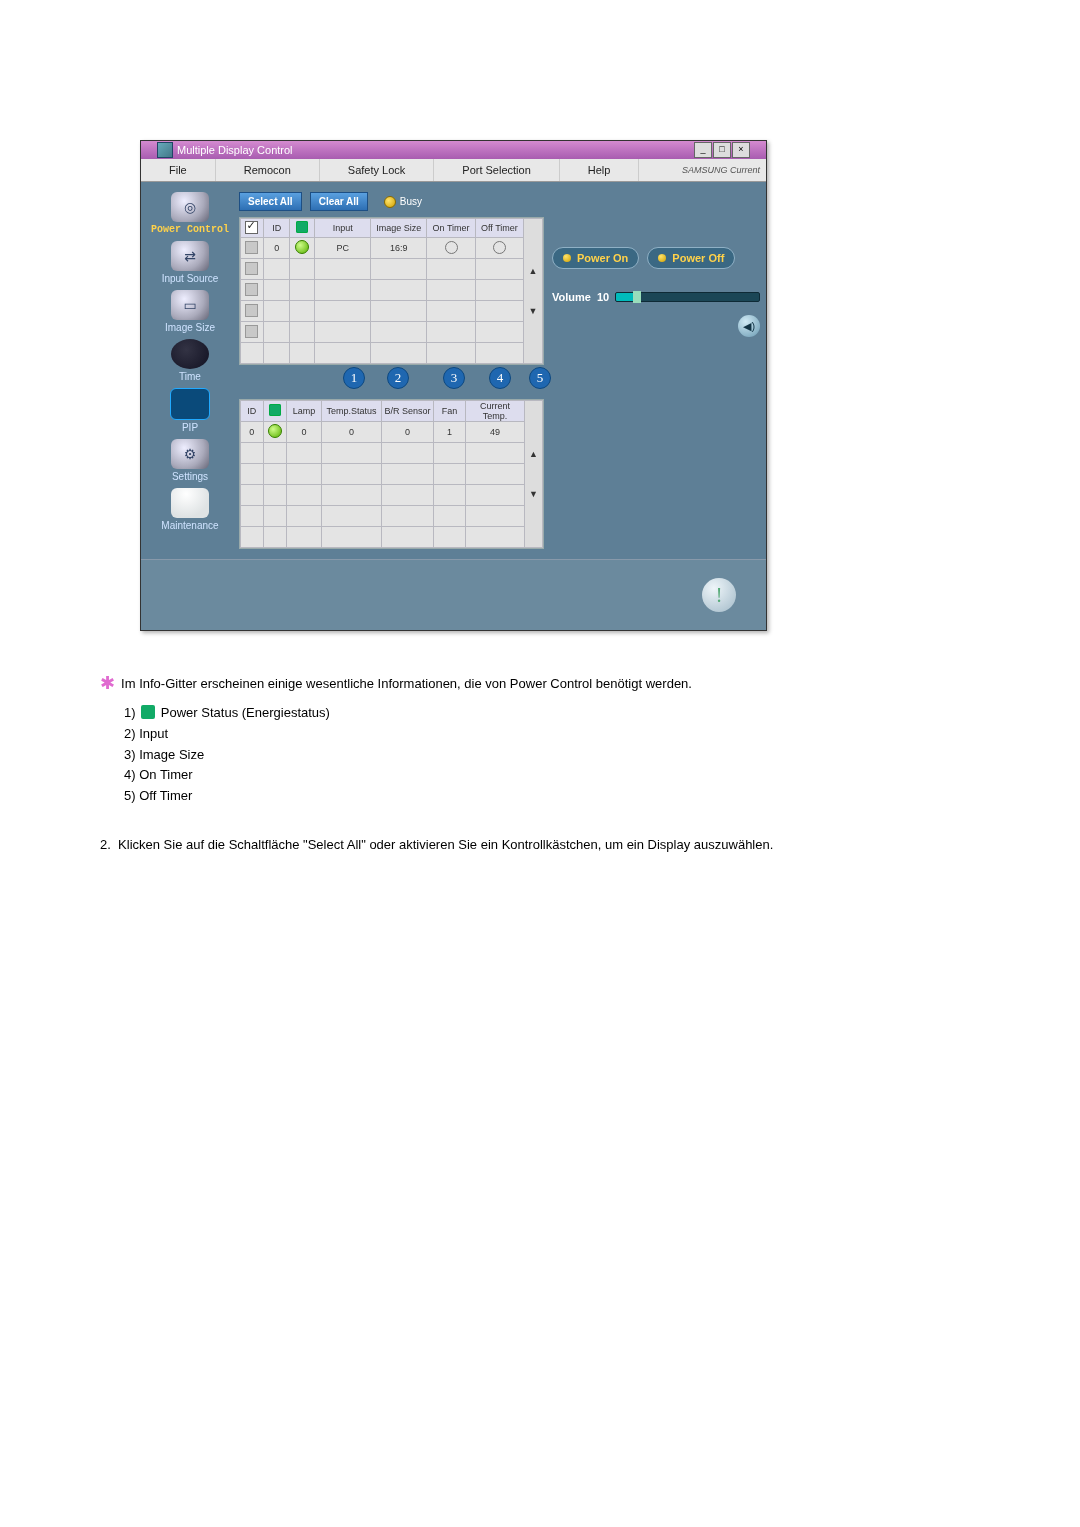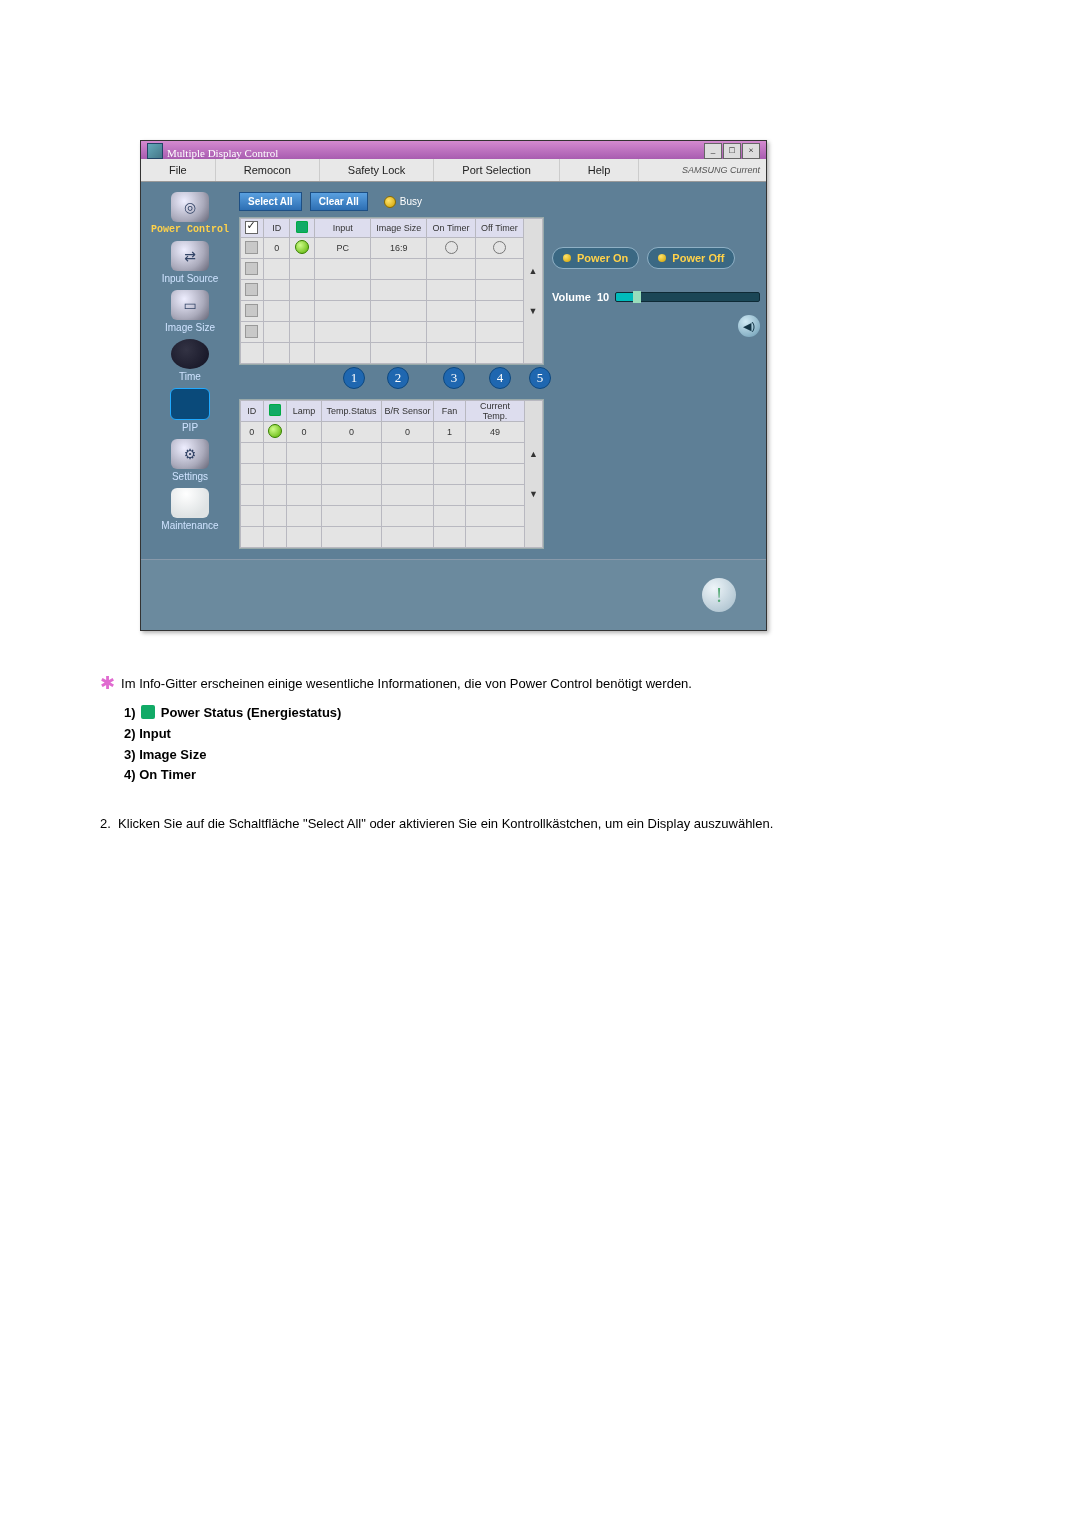--- a/index.html
+++ b/index.html
@@ -1,19 +1,19 @@
 <!DOCTYPE html>
 <html><head>
 <meta charset="utf-8">
 <style>
   body { margin:0; background:#fff; font-family: Verdana, Arial, sans-serif; font-size:13px; color:#000; }
   .page { width:1080px; margin:0 auto; padding:140px 0 0 0; box-sizing:border-box; }
   .screenshot-wrap { margin-left:140px; }
   .window { width:625px; background:#5e7f96; border:1px solid #333; box-shadow: 2px 2px 4px rgba(0,0,0,0.3); }
-  .titlebar { height:18px; background: linear-gradient(to bottom, #d48ad0, #a85cb0); display:flex; align-items:flex-end; padding:0 6px;font-family:Liberation Serif, serif; }
+  .titlebar { height:18px; background: linear-gradient(to bottom, #d48ad0, #a85cb0); display:flex; align-items:center; padding:0 16px; }
   .titlebar .ticon { width:14px; height:14px; background:linear-gradient(135deg,#6ab,#478); margin-right:4px; border:1px solid #246; }
   .titlebar .ttitle { color:#fff; font-size:11px; flex:1; }
   .titlebar .wbtn { width:16px; height:14px; background:#ddd; border:1px solid #666; margin-left:1px; font-size:9px; line-height:12px; text-align:center; }
   .menubar { height:22px; background:#e8e8e8; display:flex; align-items:center; border-bottom:1px solid #999; }
   .menubar .mitem { padding:0 28px; font-size:11px; color:#222; border-right:1px solid #ccc; line-height:22px; }
   .brand { margin-left:auto; font-size:9px; font-style:italic; color:#555; padding-right:6px; }
   .appbody { background:#5e7f96; padding:10px 6px 10px 6px; display:flex; }
   .sidebar { width:86px; }
   .sideitem { text-align:center; margin-bottom:6px; }
   .sideitem .sicon { width:38px; height:30px; margin:0 auto 2px auto; background:radial-gradient(circle at 35% 30%, #eef, #aab 60%, #667); border-radius:6px; display:flex; align-items:center; justify-content:center; font-size:14px; color:#346; }
@@ -49,21 +49,21 @@
   .volrow { display:flex; align-items:center; gap:6px; color:#fff; font-size:11px; font-weight:bold; }
   .volbar { flex:1; height:8px; background:linear-gradient(to right,#0bb 0 12%, #1b4656 12% 100%); border:1px solid #0e2a36; position:relative; border-radius:2px; }
   .volbar .thumb { position:absolute; left:12%; top:-2px; width:8px; height:12px; background:#9db; }
   .volicon { margin-top:12px; width:22px; height:22px; border-radius:50%; background:radial-gradient(circle at 35% 30%, #cfe9f4, #6a9ab2); margin-left:auto; display:flex; align-items:center; justify-content:center; font-size:11px; color:#134; }
   .footer { height:70px; background:#6b8a9e; border-top:1px solid #89a; display:flex; align-items:center; justify-content:flex-end; padding-right:30px; }
   .footer .info { width:34px; height:34px; border-radius:50%; background:radial-gradient(circle at 35% 30%, #eef5f9, #a2bac8); display:flex; align-items:center; justify-content:center; color:#5a7; font-family:Georgia,serif; font-size:20px; }
   
   .doctext { margin:44px 0 0 100px; width:870px; font-size:13px; line-height:1.45; }
   .doctext .row1 { display:flex; align-items:flex-start; }
   .doctext .star { color:#e06bd0; font-size:18px; margin-right:6px; line-height:16px; }
-  .doctext ol { list-style:none; margin:10px 0 0 24px; padding:0;font-weight:bold; }
+  .doctext ol { list-style:none; margin:10px 0 0 24px; padding:0; }
   .doctext ol li { margin: 2px 0; }
   .doctext .ps { display:inline-block; width:14px; height:14px; background:#1a6; border-radius:2px; vertical-align:-2px; margin:0 2px; }
   .doctext .step2 { margin:30px 0 0 0; }
 </style>
 </head>
 <body>
 
 <div class="page">
   <div class="screenshot-wrap">
     <div class="window">
@@ -313,18 +313,19 @@
     </div>
     <ol>
       <li>
         <span>1)</span>
         <span class="ps"></span>
         <span>Power Status (Energiestatus)</span>
       </li>
       <li>2) Input</li>
       <li>3) Image Size</li>
       <li>4) On Timer</li>
+      <li>5) Off Timer</li>
     </ol>
     <div class="step2">
       <span>2.</span>&nbsp;&nbsp;<span>Klicken Sie auf die Schaltfläche "Select All" oder aktivieren Sie ein Kontrollkästchen, um ein Display auszuwählen.</span>
     </div>
   </div>
 </div>
 
 </body></html>

